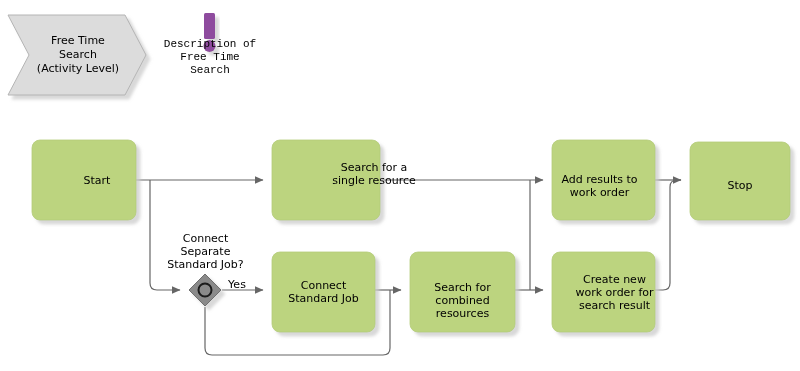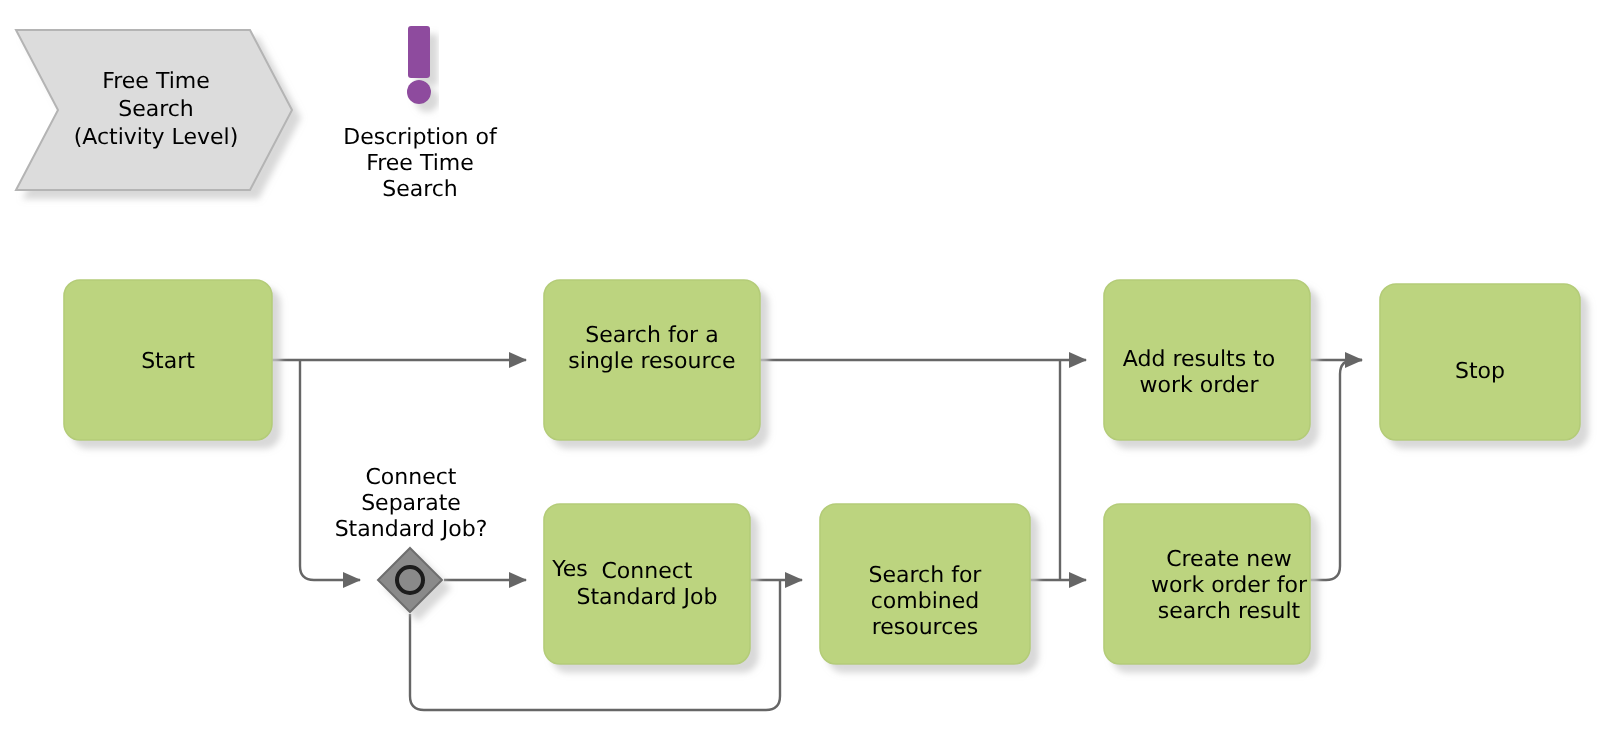--- a/index.html
+++ b/index.html
@@ -152,27 +152,27 @@
     <g filter="url(#softshadow)">
       <path d="M205,274 L221,290 L205,306 L189,290 Z" fill="#8a8a8a" stroke="#6e6e6e" stroke-width="1"></path>
       <circle cx="205" cy="290" r="6.5" fill="#8a8a8a" stroke="#1a1a1a" stroke-width="2"></circle>
     </g>
   </svg>
 
   <div class="node-label chevron-label" style="left:22px; top:20px; width:112px; height:70px;">Free Time
 Search
 (Activity Level)</div>
 
-  <div class="note-caption" style="left:160px; top:62px; width:100px;">Description of
+  <div class="note-caption" style="left:160px; top:38px; width:100px;font-family:Liberation Mono, monospace;">Description of
 Free Time
 Search</div>
 
-  <div class="node-label box-label" style="left:32px; top:140px; width:104px; height:80px;">Start</div>
+  <div class="node-label box-label" style="left:32px; top:140px; width:104px; height:80px;padding-left:13px;">Start</div>
 
-  <div class="node-label box-label" style="left:272px; top:140px; width:108px; height:68px;">Search for a
+  <div class="node-label box-label" style="left:272px; top:140px; width:108px; height:68px;padding-left:48px;">Search for a
 single resource</div>
 
   <div class="node-label box-label" style="left:548px; top:140px; width:103px; height:92px;">Add results to
 work order</div>
 
   <div class="node-label box-label" style="left:690px; top:142px; width:100px; height:86px;">Stop</div>
 
   <div class="node-label box-label" style="left:272px; top:252px; width:103px; height:80px;">Connect
 Standard Job</div>
 
@@ -181,15 +181,15 @@
 resources</div>
 
   <div class="node-label box-label" style="left:552px; top:252px; width:125px; height:80px;">Create new
 work order for
 search result</div>
 
   <div class="decision-question" style="left:153px; top:232px; width:105px;">Connect
 Separate
 Standard Job?</div>
 
-  <div class="edge-label" style="left:224px; top:278px; width:26px;margin-left:48px;">Yes</div>
+  <div class="edge-label" style="left:224px; top:278px; width:26px;">Yes</div>
 
 </div>
 
 </body></html>

